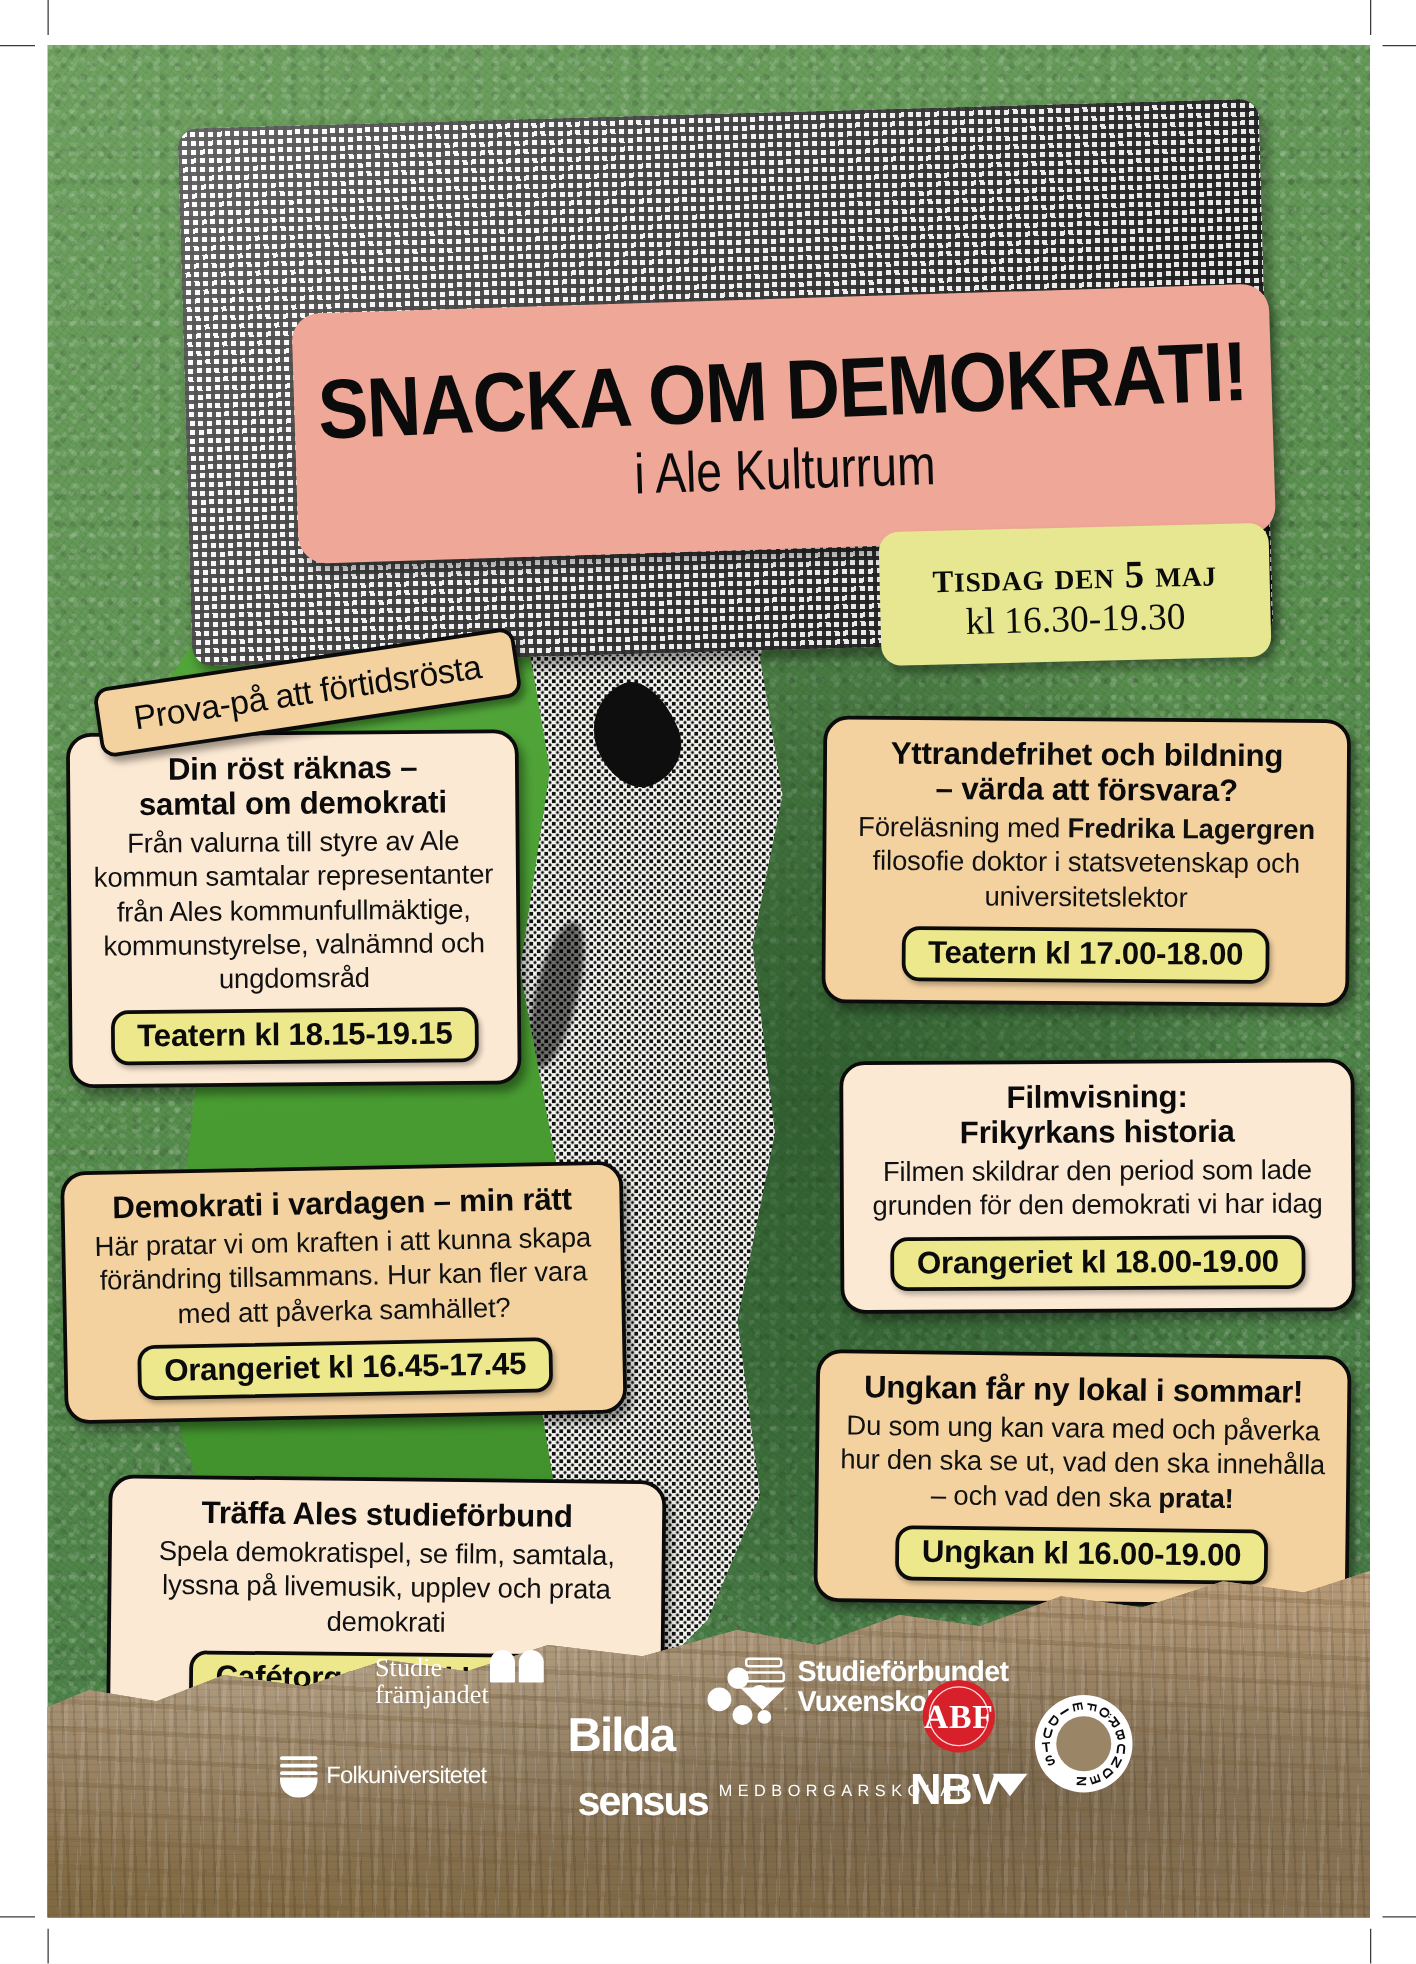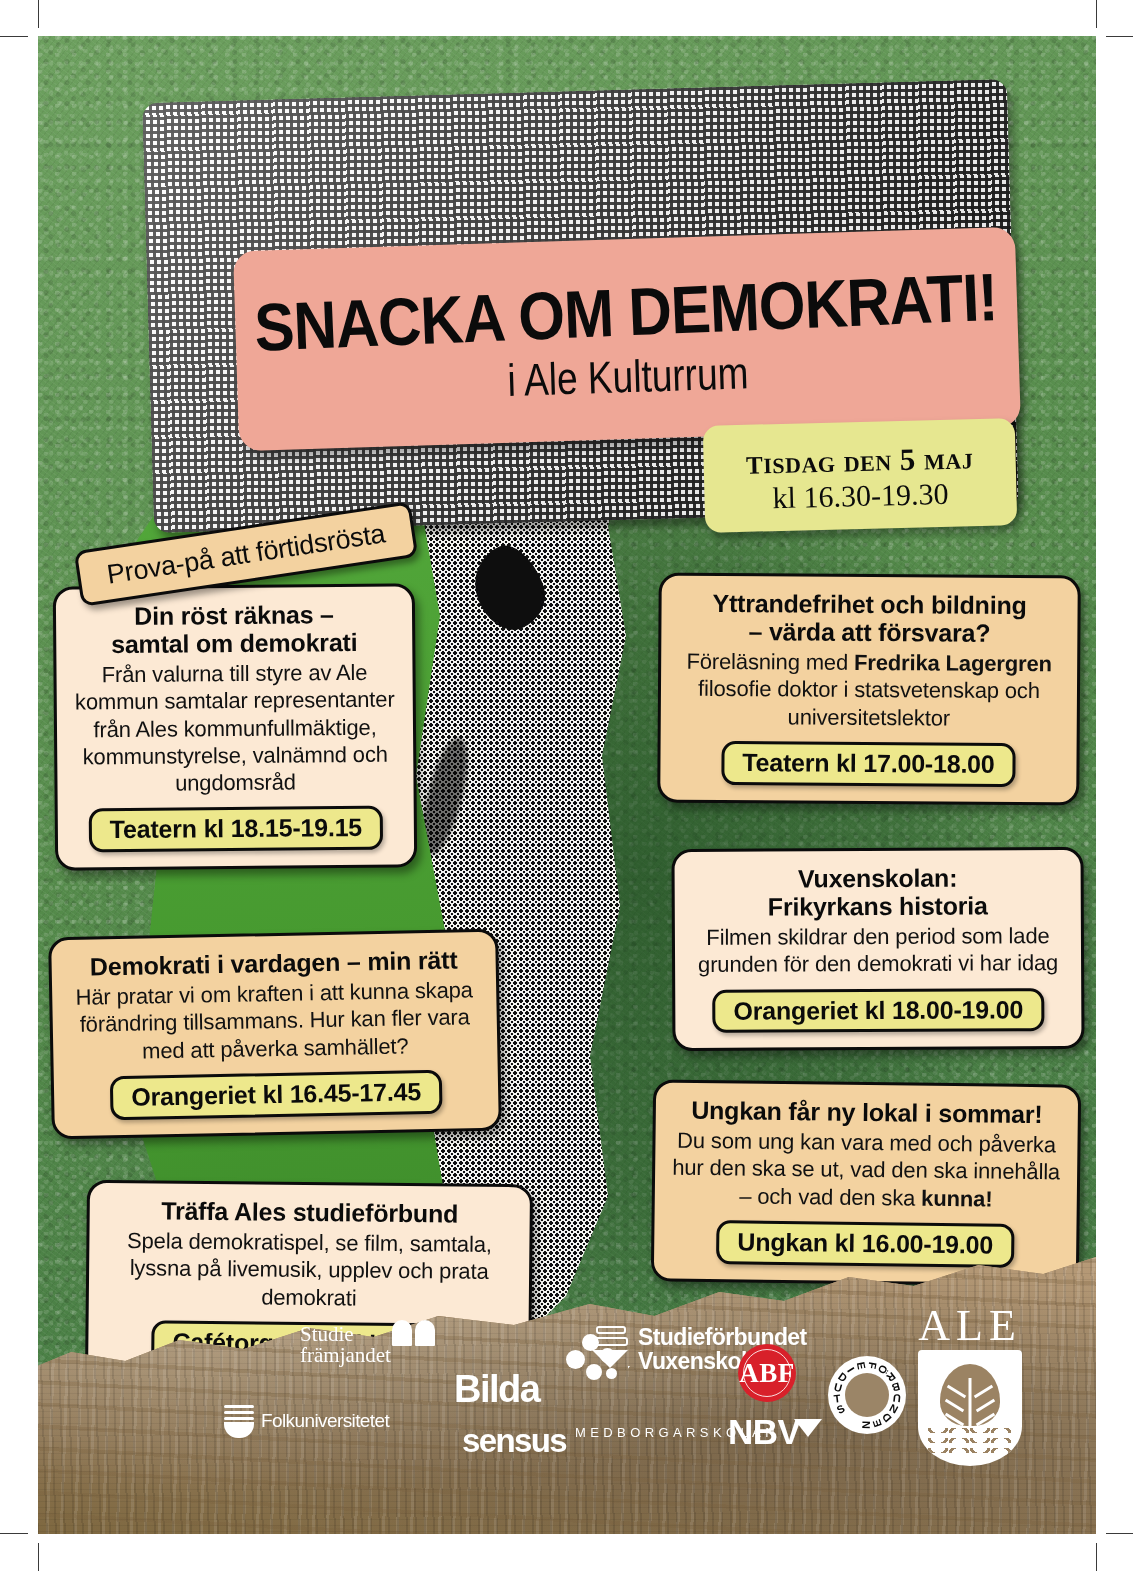--- a/index.html
+++ b/index.html
@@ -511,30 +511,30 @@
       <h3>
         <span>Yttrandefrihet och bildning</span><br>
         <span>– värda att försvara?</span>
       </h3>
       <p><span>Föreläsning med </span><b>Fredrika Lagergren</b><span> filosofie doktor i statsvetenskap och universitetslektor</span></p>
       <span class="badge">Teatern kl 17.00-18.00</span>
     </div>
 
     <div id="card-film" class="card cream">
       <h3>
-        <span>Vuxenskolan:</span><br>
+        <span>Filmvisning:</span><br>
         <span>Frikyrkans historia</span>
       </h3>
       <p>Filmen skildrar den period som lade grunden för den demokrati vi har idag</p>
       <span class="badge">Orangeriet kl 18.00-19.00</span>
     </div>
 
     <div id="card-ungkan" class="card orange">
       <h3>Ungkan får ny lokal i sommar!</h3>
-      <p><span>Du som ung kan vara med och påverka hur den ska se ut, vad den ska innehålla – och vad den ska </span><b>kunna!</b></p>
+      <p><span>Du som ung kan vara med och påverka hur den ska se ut, vad den ska innehålla – och vad den ska </span><b>prata!</b></p>
       <span class="badge">Ungkan kl 16.00-19.00</span>
     </div>
 
     <div class="cardboard">
       <span class="tear-light"></span>
     </div>
 
     <div class="logos">
 
       <div class="logo" id="logo-framjandet">
@@ -617,35 +617,17 @@
               <span style="transform: rotate(74.8571deg) translate(0px, -30px) rotate(90deg) translate(-50%, -50%);">B</span>
               <span style="transform: rotate(96.2857deg) translate(0px, -30px) rotate(90deg) translate(-50%, -50%);">U</span>
               <span style="transform: rotate(117.714deg) translate(0px, -30px) rotate(90deg) translate(-50%, -50%);">N</span>
               <span style="transform: rotate(139.143deg) translate(0px, -30px) rotate(90deg) translate(-50%, -50%);">D</span>
               <span style="transform: rotate(160.571deg) translate(0px, -30px) rotate(90deg) translate(-50%, -50%);">E</span>
               <span style="transform: rotate(182deg) translate(0px, -30px) rotate(90deg) translate(-50%, -50%);">N</span>
             </div>
         </div>
       </div>
 
-      <div class="logo" id="logo-ale">
-        <div class="word">ALE</div>
-        <div class="shield">
-          <span class="leaf"></span>
-          <span class="stem"></span>
-          <span class="vein" style="left:28px; top:40px; transform:rotate(32deg);"></span>
-          <span class="vein" style="right:28px; top:40px; transform:rotate(-32deg);"></span>
-          <span class="vein" style="left:26px; top:54px; transform:rotate(32deg);"></span>
-          <span class="vein" style="right:26px; top:54px; transform:rotate(-32deg);"></span>
-          <span class="vein" style="left:26px; top:68px; transform:rotate(32deg);"></span>
-          <span class="vein" style="right:26px; top:68px; transform:rotate(-32deg);"></span>
-          <span class="waves">
-              <i></i>
-              <i></i>
-              <i></i>
-            </span>
-        </div>
-      </div>
 
     </div>
 
   </div>
 </div>
 
 </body></html>

